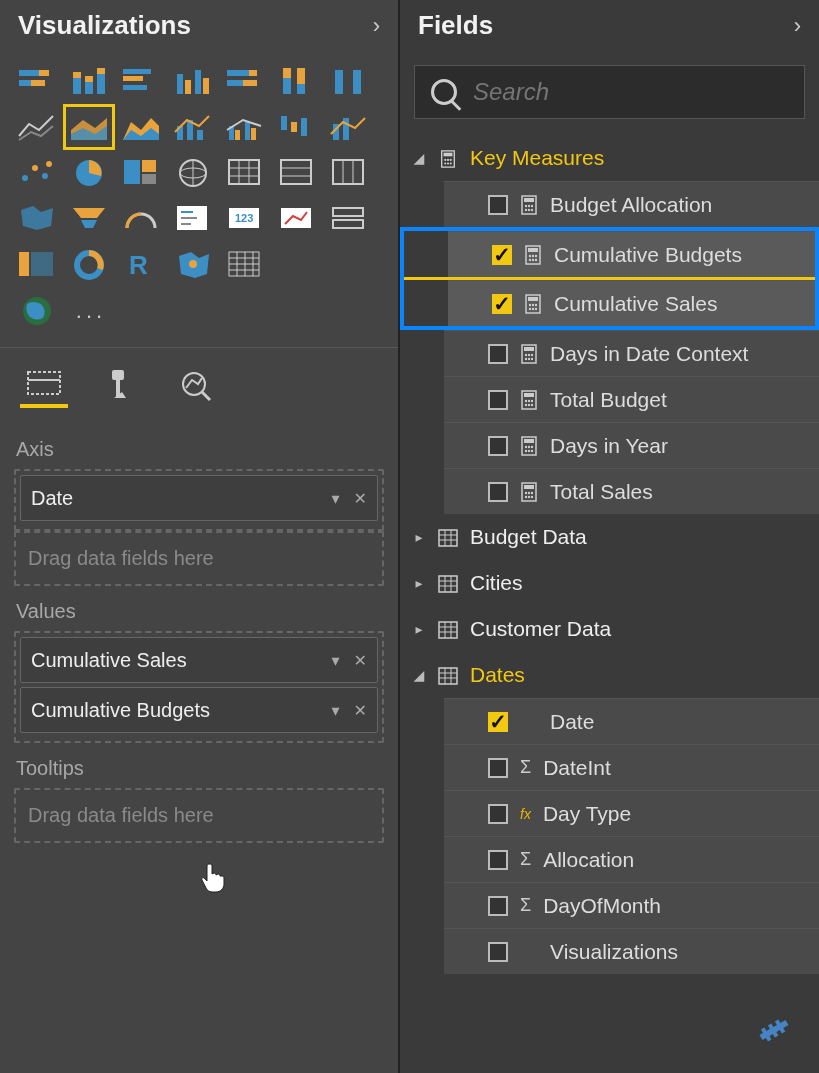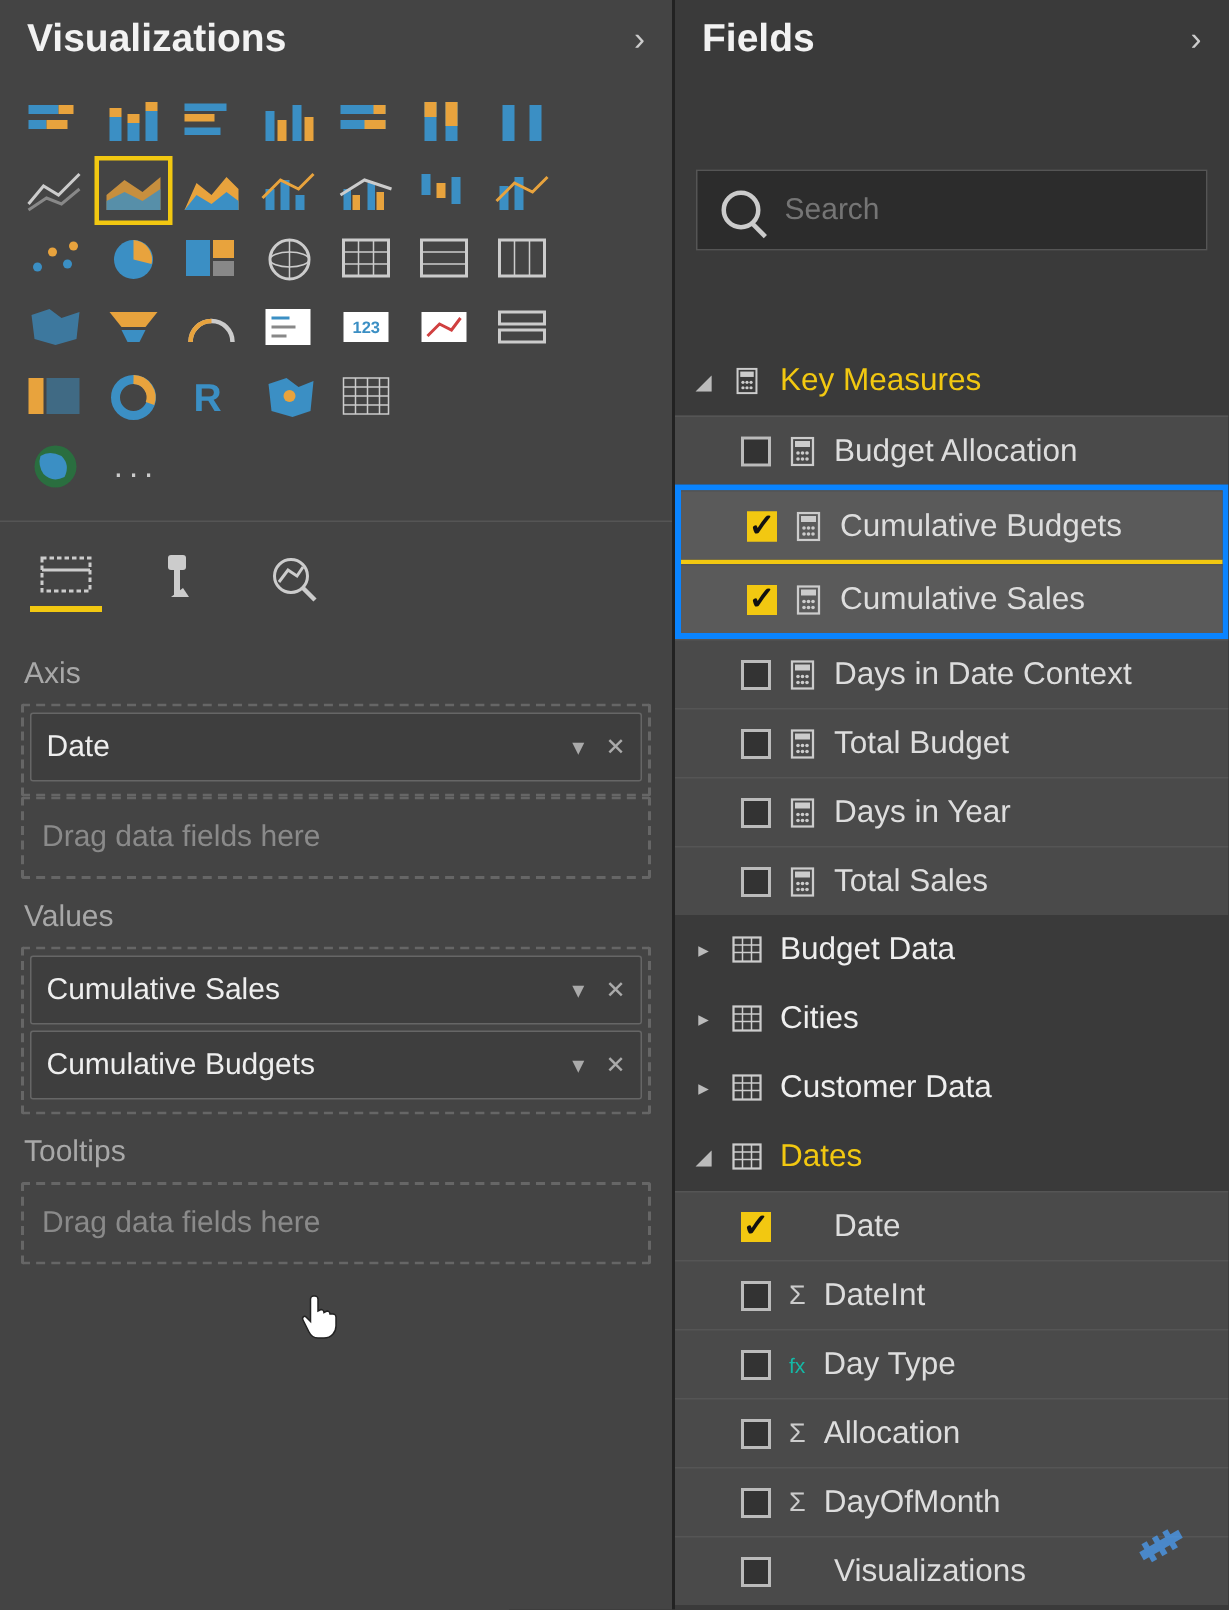--- a/index.html
+++ b/index.html
@@ -1,19 +1,19 @@
 <!DOCTYPE html>
 <html><head>
 <meta charset="utf-8">
 <style>
   * { box-sizing: border-box; margin: 0; padding: 0; font-family: "Segoe UI", Arial, sans-serif; }
   body { background: #333; color: #ddd; width: 819px; height: 1073px; display: flex; overflow: hidden; }
   .panel { display: flex; flex-direction: column; }
   .viz-panel { width: 450px; background: #444; }
-  .fields-panel { flex: 1; background: #3a3a3a; border-left: 2px solid #222; gap: 48px; }
+  .fields-panel { flex: 1; background: #3a3a3a; border-left: 2px solid #222; }
 
   .panel-header { display: flex; align-items: center; justify-content: space-between; padding: 10px 18px 20px 18px; }
   .panel-title { font-size: 26px; font-weight: 700; color: #f2f2f2; }
   .chevron { font-size: 22px; color: #ccc; cursor: pointer; }
 
   
   .viz-gallery { display: grid; grid-template-columns: repeat(7, 46px); gap: 6px 6px; padding: 0 14px 10px 14px; }
   .viz-icon { width: 46px; height: 40px; display: flex; align-items: center; justify-content: center; cursor: pointer; }
   .viz-icon.selected { outline: 3px solid #f2c811; }
   .viz-icon svg { width: 40px; height: 34px; }
@@ -30,40 +30,40 @@
   .well { border: 2px dashed #666; border-radius: 2px; min-height: 50px; padding: 4px; }
   .well-placeholder { color: #8a8a8a; font-size: 20px; padding: 10px 8px; }
   .chip { background: #3e3e3e; border: 1px solid #666; border-radius: 2px; height: 46px; display: flex; align-items: center; justify-content: space-between; padding: 0 10px; margin-bottom: 4px; }
   .chip-label { color: #eee; font-size: 20px; overflow: hidden; white-space: nowrap; }
   .chip-ctrls { display: flex; gap: 14px; color: #aaa; font-size: 16px; }
   .chip-ctrls span { cursor: pointer; }
 
   
   .search-row { padding: 4px 14px 16px 14px; }
   .search-box { display: flex; align-items: center; background: #2c2c2c; border: 1px solid #555; height: 54px; padding: 0 16px; gap: 16px; }
-  .search-box input { background: transparent; border: none; outline: none; color: #f0abfc; font-size: 20px; flex:1; }
+  .search-box input { background: transparent; border: none; outline: none; color: #f0abfc; font-size: 24px; flex:1;font-style:italic; }
   .search-icon { width: 26px; height: 26px; border: 3px solid #ccc; border-radius: 50%; position: relative; }
   .search-icon::after { content:""; position:absolute; width: 12px; height: 3px; background:#ccc; bottom:-5px; right:-8px; transform: rotate(45deg); }
 
   .tree { font-size: 21px; }
   .tree-row { display:flex; align-items:center; height: 46px; padding: 0 12px; gap: 12px; cursor:pointer; }
   .tree-row.table-row { color: #eee; }
   .tree-row.table-row.active { color: #f2c811; }
-  .tree-row.field-row { padding-left: 44px; background: #4a4a4a; border-top:1px solid #555; }
+  .tree-row.field-row { padding-left: 44px; background: #4a4a4a; border-top:1px solid #555;margin-left:44px; }
   .tree-row.field-row.hl { background: #5a5a5a; position: relative; }
   .hl-group { border: 4px solid #0a84ff; }
   .tree-caret { width: 14px; text-align: center; color: #bbb; font-size: 14px; }
   .tbl-icon { display:inline-block; width:20px; height:18px; }
   .tbl-icon svg { width:100%; height:100%; }
 
   .chk { width: 20px; height: 20px; border: 2px solid #bbb; display: inline-flex; align-items:center; justify-content:center; background:#333; }
   .chk.on { background: #f2c811; border-color:#f2c811; color:#111; font-weight:bold; }
   .calc-icon { width: 18px; height: 20px; display:inline-block; }
   .sigma { font-size: 18px; color:#ccc; }
-  .fx { font-size: 14px; color:#14b8a6; }
+  .fx { font-size: 14px; font-style: italic; color:#eab308; }
 
   .cursor-hand { position:absolute; left:200px; top:862px; font-size:28px; color:#fff; pointer-events:none; text-shadow:0 0 3px #000; }
   .yellow-divider { height:3px; background:#f2c811; }
 
   .watermark { position:absolute; right:20px; bottom:18px; width:50px; height:50px; opacity:.7; }
 </style>
 </head>
 <body>
 
 <div class="panel viz-panel">

